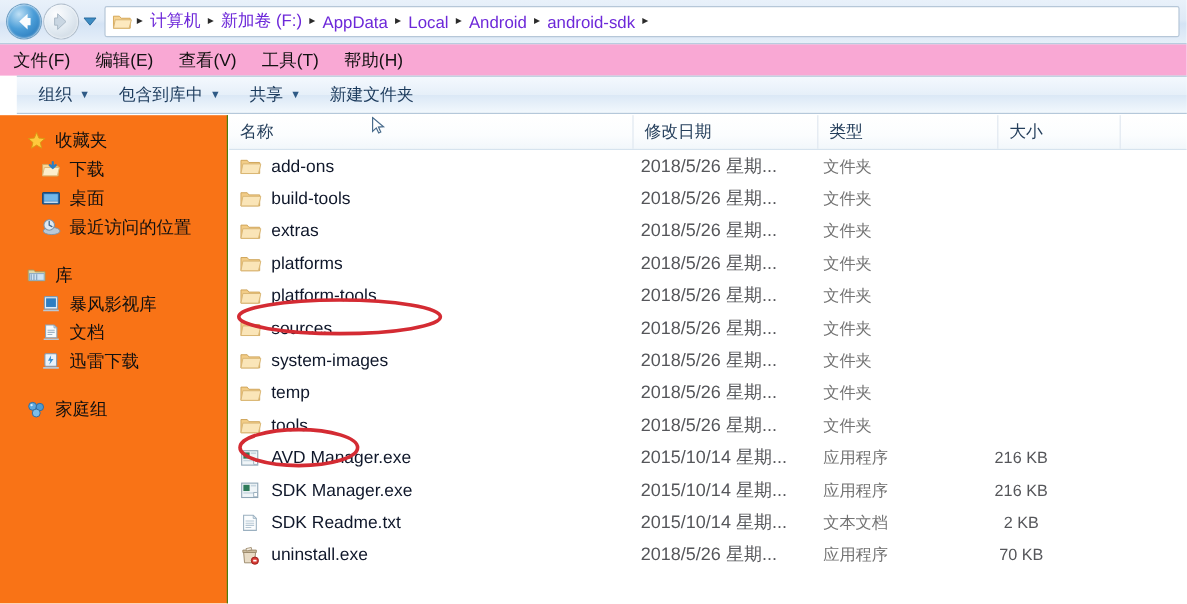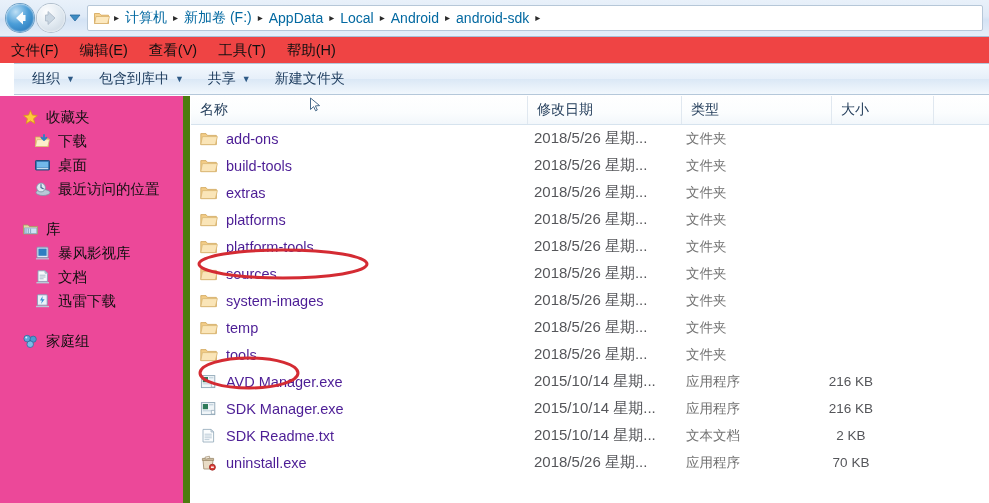--- a/index.html
+++ b/index.html
@@ -61,42 +61,42 @@
     background: #ffffff;
     border: 1px solid #b6c7d8;
     border-radius: 2px;
     display: flex;
     align-items: center;
     padding-left: 4px;
     overflow: hidden;
   }
   .crumb {
     font-size: 14px;
-    color: #0369a1;
+    color: #6d28d9;
     padding: 1px 4px;
     white-space: nowrap;
   }
   .crumb-sep {
     color: #2a2a2a;
     font-size: 10px;
     padding: 0 2px;
     line-height: 1;
   }
   .folder-mini {
     width: 16px; height: 14px;
     margin: 0 2px 0 2px;
     flex: 0 0 auto;
   }
 
   
   .menubar {
     position: absolute;
     left: 0; top: 37px;
     width: 989px; height: 26px;
-    background: #ef4444;
+    background: #f9a8d4;
     display: flex;
     align-items: center;
     padding-left: 11px;
     box-sizing: border-box;
   }
   .menu-item {
     font-size: 14.5px;
     color: #111;
     margin-right: 21px;
     white-space: nowrap;
@@ -134,22 +134,22 @@
   .content {
     position: absolute;
     left: 0; top: 96px;
     width: 989px; height: 407px;
     background: #ffffff;
   }
   .sidebar {
     position: absolute;
     left: 0; top: 0;
     width: 190px; height: 407px;
-    background: #ec4899;
-    border-right: 7px solid #4d7c0f;
+    background: #f97316;
+    border-right: 1px solid #4d7c0f;
     padding-top: 9px;
     box-sizing: border-box;
     overflow: hidden;
   }
   .side-row {
     display: flex;
     align-items: center;
     height: 24px;
     padding-left: 22px;
     white-space: nowrap;
@@ -211,21 +211,21 @@
     align-items: center;
     white-space: nowrap;
   }
   .ricon {
     width: 18px; height: 16px;
     margin-right: 8px;
     flex: 0 0 auto;
   }
   .rname {
     font-size: 14.5px;
-    color: #4c1d95;
+    color: #0f172a;
   }
   .cell-date {
     position: absolute;
     left: 343px;
     font-size: 15px;
     color: #55565a;
     white-space: nowrap;
   }
   .cell-type {
     position: absolute;

